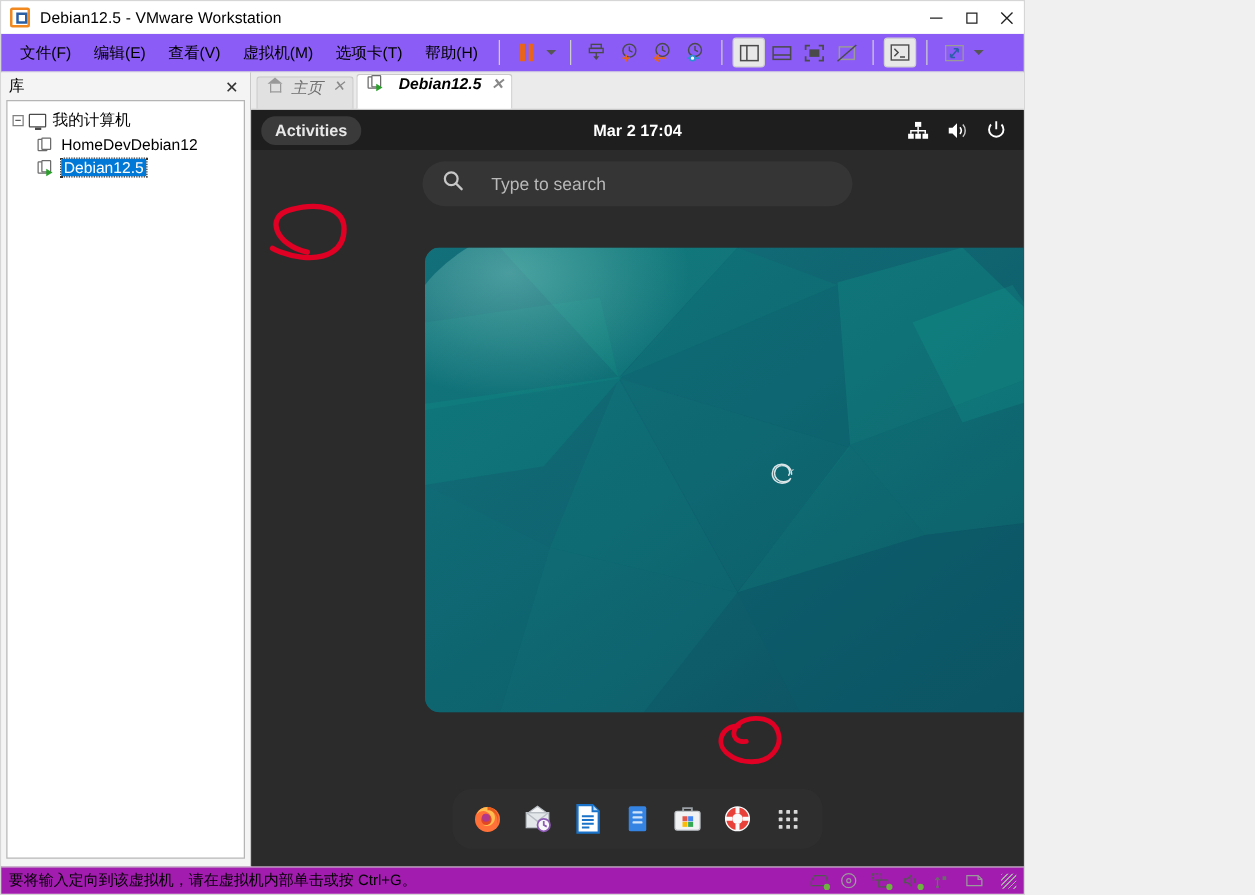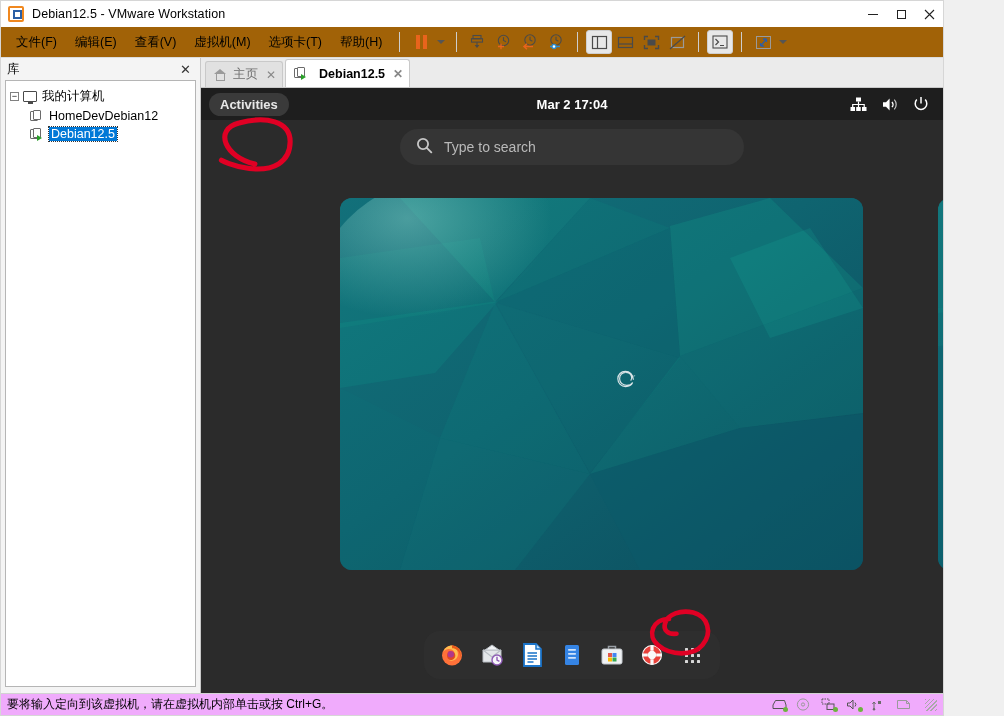--- a/index.html
+++ b/index.html
@@ -4,21 +4,21 @@
 <style>
   * { box-sizing: border-box; margin: 0; padding: 0; }
   html, body {
     width: 1004px; height: 716px;
     overflow: hidden;
     font-family: "Liberation Sans", sans-serif;
     background: #f0f0f0;
   }
   #app {
     position: relative;
-    width: 944px; height: 716px;
+    width: 820px; height: 716px;
     background: #f0f0f0;
     display: flex; flex-direction: column;
     border: 1px solid #d6d6d6;
   }
 
   
   .titlebar {
     height: 26px; flex: 0 0 26px;
     background: #ffffff;
     display: flex; align-items: center;
@@ -47,21 +47,21 @@
     width: 28px; height: 26px;
     display: flex; align-items: center; justify-content: center;
     font-size: 11px; color: #222;
   }
   .wb-min { width:10px; height:1px; background:#222; }
   .wb-max { width:9px; height:9px; border:1px solid #222; }
 
   
   .menubar {
     height: 31px; flex: 0 0 31px;
-    background: #a16207;
+    background: #8b5cf6;
     display: flex; align-items: center;
     padding-left: 6px;
     border-bottom: 1px solid #dcdcdc;
   }
   .menu-item {
     font-size: 12.5px; color: #000;
     padding: 4px 9px; white-space: nowrap;
   }
   .tb-sep {
     width: 1px; height: 20px; background: #cdcdcd; margin: 0 8px;
@@ -163,25 +163,26 @@
   
   .rightpane { flex:1 1 auto; display:flex; flex-direction:column; min-width:0;
     background:#f0f0f0; }
 
   .tabstrip {
     height: 30px; flex: 0 0 30px; background:#ebebeb;
     display:flex; align-items:flex-end; padding-left: 4px;
     border-bottom: 1px solid #c8c8c8;
   }
   .tab {
-    height: 26px; display:flex; align-items:center;
+    height: 26px; display:flex; align-items:flex-start;
     padding: 0 6px 0 8px; font-size:12.5px; gap:6px;
     border: 1px solid #c9c9c9; border-bottom:none;
     border-radius: 3px 3px 0 0; background:#e1e1e1; color:#6f6f6f;
     margin-right: 2px;
+    font-style: italic;
   }
   .tab.active { background:#ffffff; color:#000; font-weight:bold; height:28px;}
   .tab .x { color:#888; font-size:12px; margin-left:2px; }
   .ico-home {
     width:13px;height:12px;flex:0 0 13px;position:relative;
   }
   .ico-home .roof{
     position:absolute;left:0;top:0;width:0;height:0;
     border-left:6.5px solid transparent;border-right:6.5px solid transparent;
     border-bottom:5px solid #9a9a9a;
@@ -213,21 +214,21 @@
     position:absolute; right:14px; display:flex; align-items:center; gap:14px;
   }
   .tray svg { display:block; }
 
   .gnome-body { position:absolute; inset:32px 0 0 0; background:#2b2b2b; }
 
   .searchbar {
     position:absolute; left:50%; transform:translateX(-50%); top:9px;
     width: 344px; height: 36px; border-radius: 18px;
     background:#353535; display:flex; align-items:center; padding: 0 16px;
-    gap: 11px;
+    gap: 22px;
   }
   .searchbar .placeholder { color:#b9b9b9; font-size:14px; }
 
   .workspaces { position:absolute; left:0; right:0; top:78px; height: 372px; }
   .ws {
     position:absolute; top:0; border-radius: 12px; overflow:hidden;
     background:
       radial-gradient(ellipse 130px 90px at 28% 20%, rgba(150,220,210,0.30), transparent 70%),
       linear-gradient(135deg, #12666e 0%, #0f5f6c 40%, #0d4f60 100%);
   }
@@ -252,21 +253,21 @@
     display:grid; grid-template-columns:repeat(3,3px); grid-template-rows:repeat(3,3px);
     gap:3px;
   }
   .grid9 i { display:block;width:3px;height:3px;background:#d8d8d8;border-radius:.5px; }
 
   
   .annot { position:absolute; pointer-events:none; }
 
   
   .statusbar {
-    height: 22px; flex:0 0 22px; background:#f0abfc;
+    height: 22px; flex:0 0 22px; background:#a21caf;
     border-top: 1px solid #d2d2d2;
     display:flex; align-items:center; padding: 0 6px;
     font-size: 12px; color:#000;
   }
   .statusbar .msg { flex:1; }
   .sb-icons { display:flex; align-items:center; gap: 9px; }
   .sb-ico { position:relative; width:16px; height:13px; }
   .sb-dot {
     position:absolute; right:-1px; bottom:-1px; width:5px;height:5px;
     border-radius:50%; background:#6db33f;

